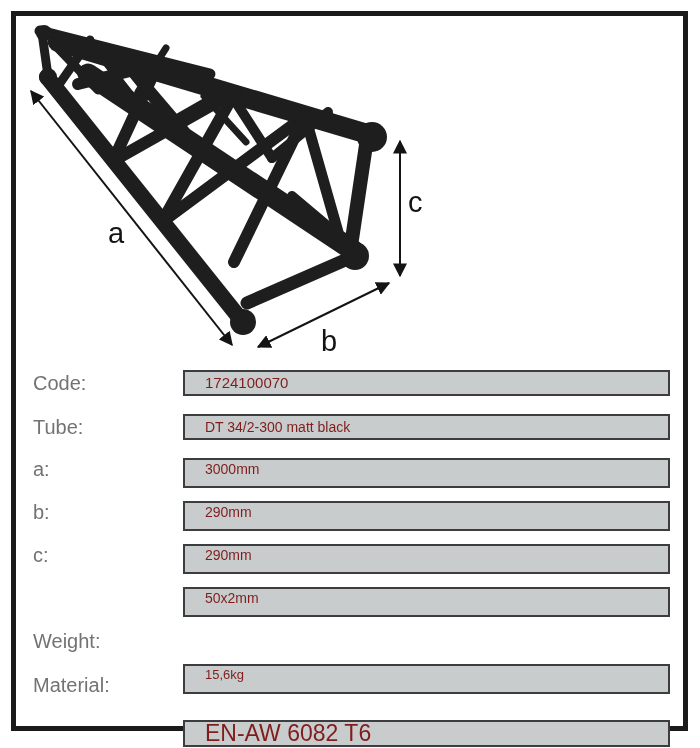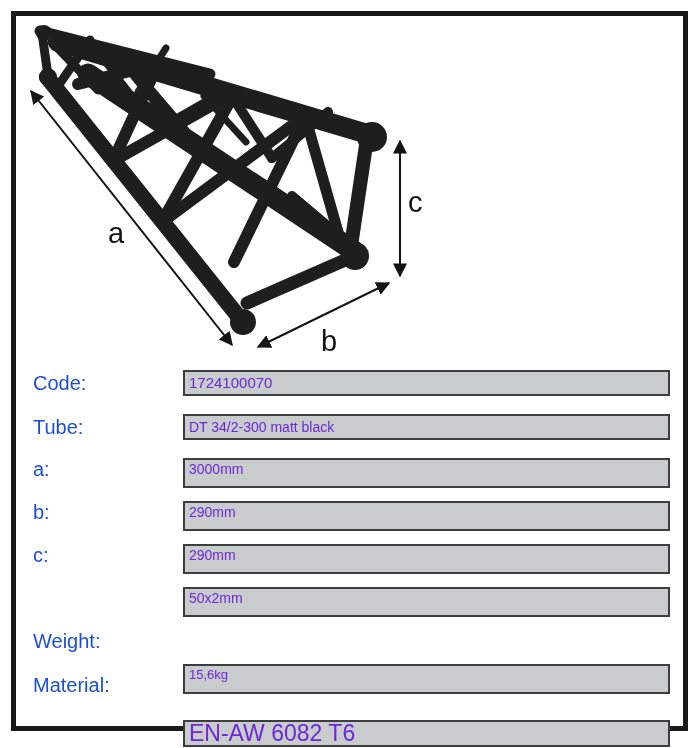--- a/index.html
+++ b/index.html
@@ -29,33 +29,33 @@
   .dims { stroke: #141414; stroke-width: 2; fill: none; }
   .dim-label {
     font-family: "Liberation Sans", sans-serif;
     font-size: 29px;
     fill: #141414;
     stroke: none;
   }
   .field-label {
     position: absolute;
     left: 33px;
-    color: #1d4ed8;
+    color: #737373;
     font-size: 20px;
     white-space: nowrap;
   }
   .field-value {
     position: absolute;
     left: 183px;
     width: 487px;
     box-sizing: border-box;
     background: #c9cccd;
     border: 2px solid #3d3d40;
-    color: #6d28d9;
-    padding-left: 4px;
+    color: #7f1d1d;
+    padding-left: 20px;
     white-space: nowrap;
     overflow: hidden;
   }
   
   .h26 { height: 26px; line-height: 26px; }
   .h22 { height: 22px; line-height: 22px; }
   .h27 { height: 27px; line-height: 27px; }
   .v26 { height: 26px; line-height: 22px; }
   .v22 { height: 30px; line-height: 18px; }
   .v27 { height: 27px; line-height: 23px; }

